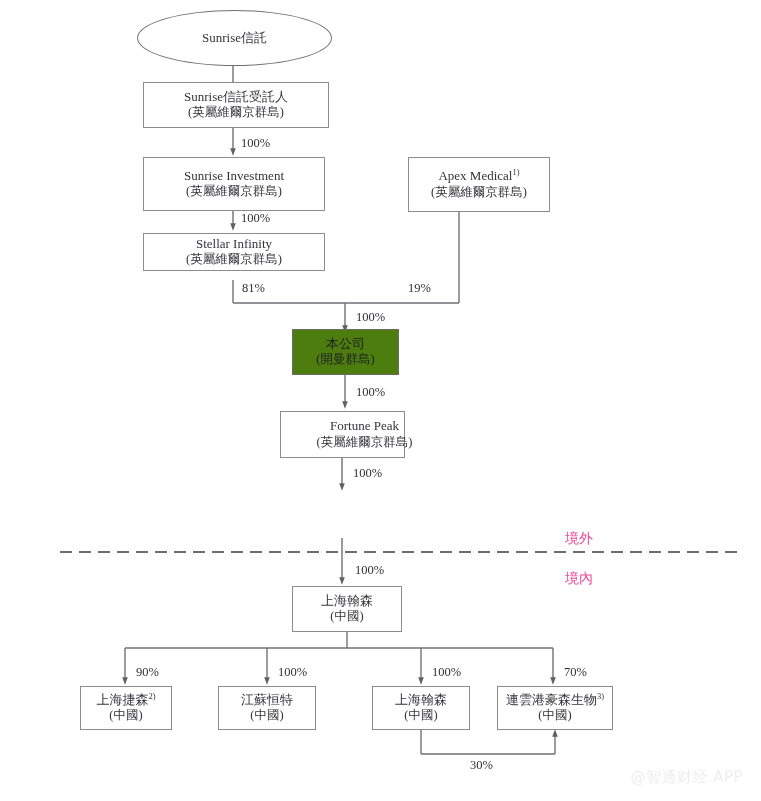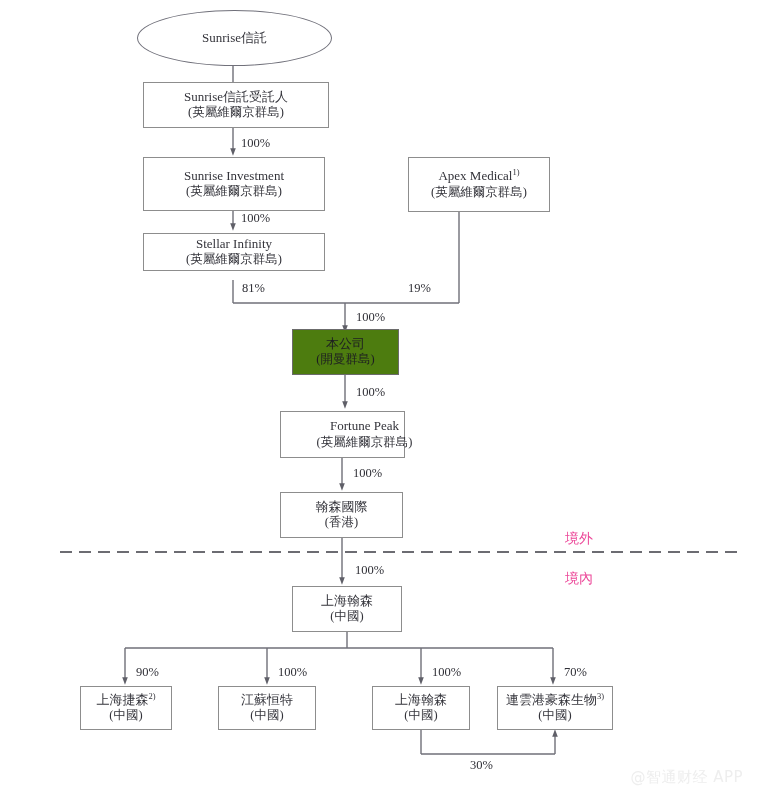--- a/index.html
+++ b/index.html
@@ -153,24 +153,20 @@
   <div class="node shaded" style="left:292px;top:329px;width:107px;height:46px;">
     <div class="l1">本公司</div>
     <div class="l2">(開曼群島)</div>
   </div>
 
   <div class="node" style="left:280px;top:411px;width:125px;height:47px;padding-left:44px;">
     <div class="l1">Fortune Peak</div>
     <div class="l2">(英屬維爾京群島)</div>
   </div>
 
-  <div class="node" style="left:280px;top:492px;width:123px;height:46px;">
-    <div class="l1">翰森國際</div>
-    <div class="l2">(香港)</div>
-  </div>
 
   <div class="node" style="left:292px;top:586px;width:110px;height:46px;">
     <div class="l1">上海翰森</div>
     <div class="l2">(中國)</div>
   </div>
 
   <div class="node" style="left:80px;top:686px;width:92px;height:44px;">
     <div class="l1"><span>上海捷森</span><span class="sup">2)</span></div>
     <div class="l2">(中國)</div>
   </div>

